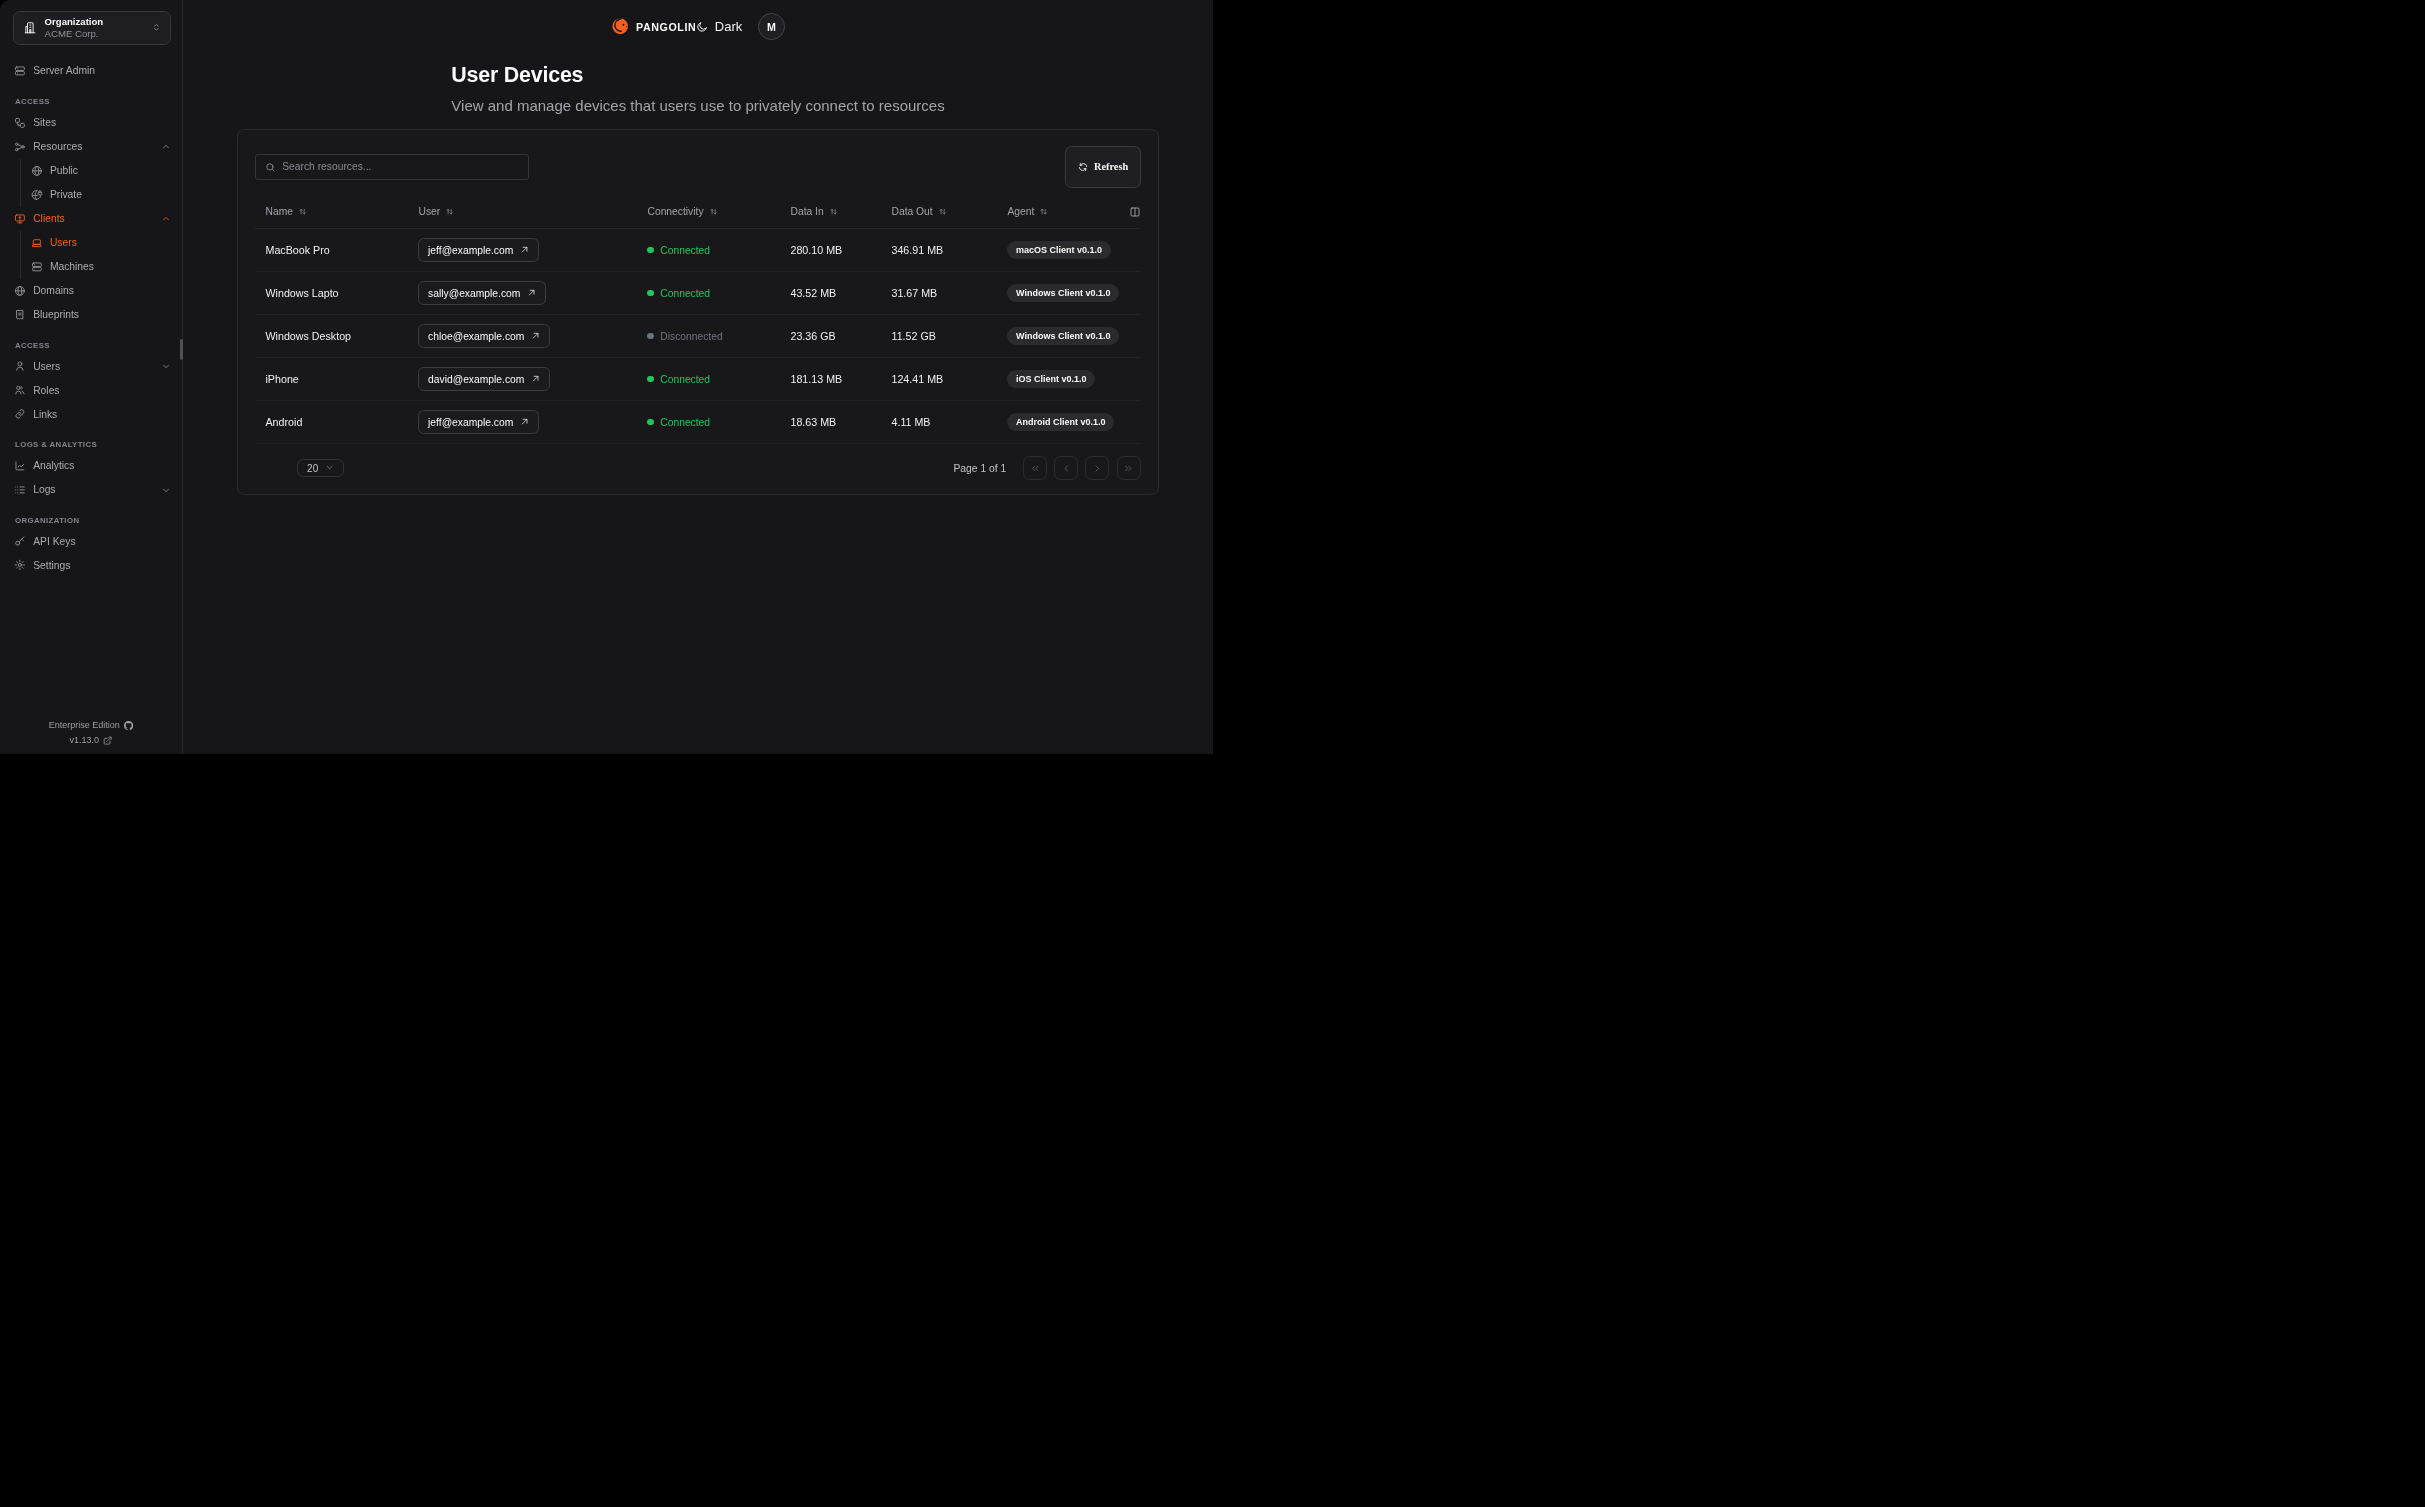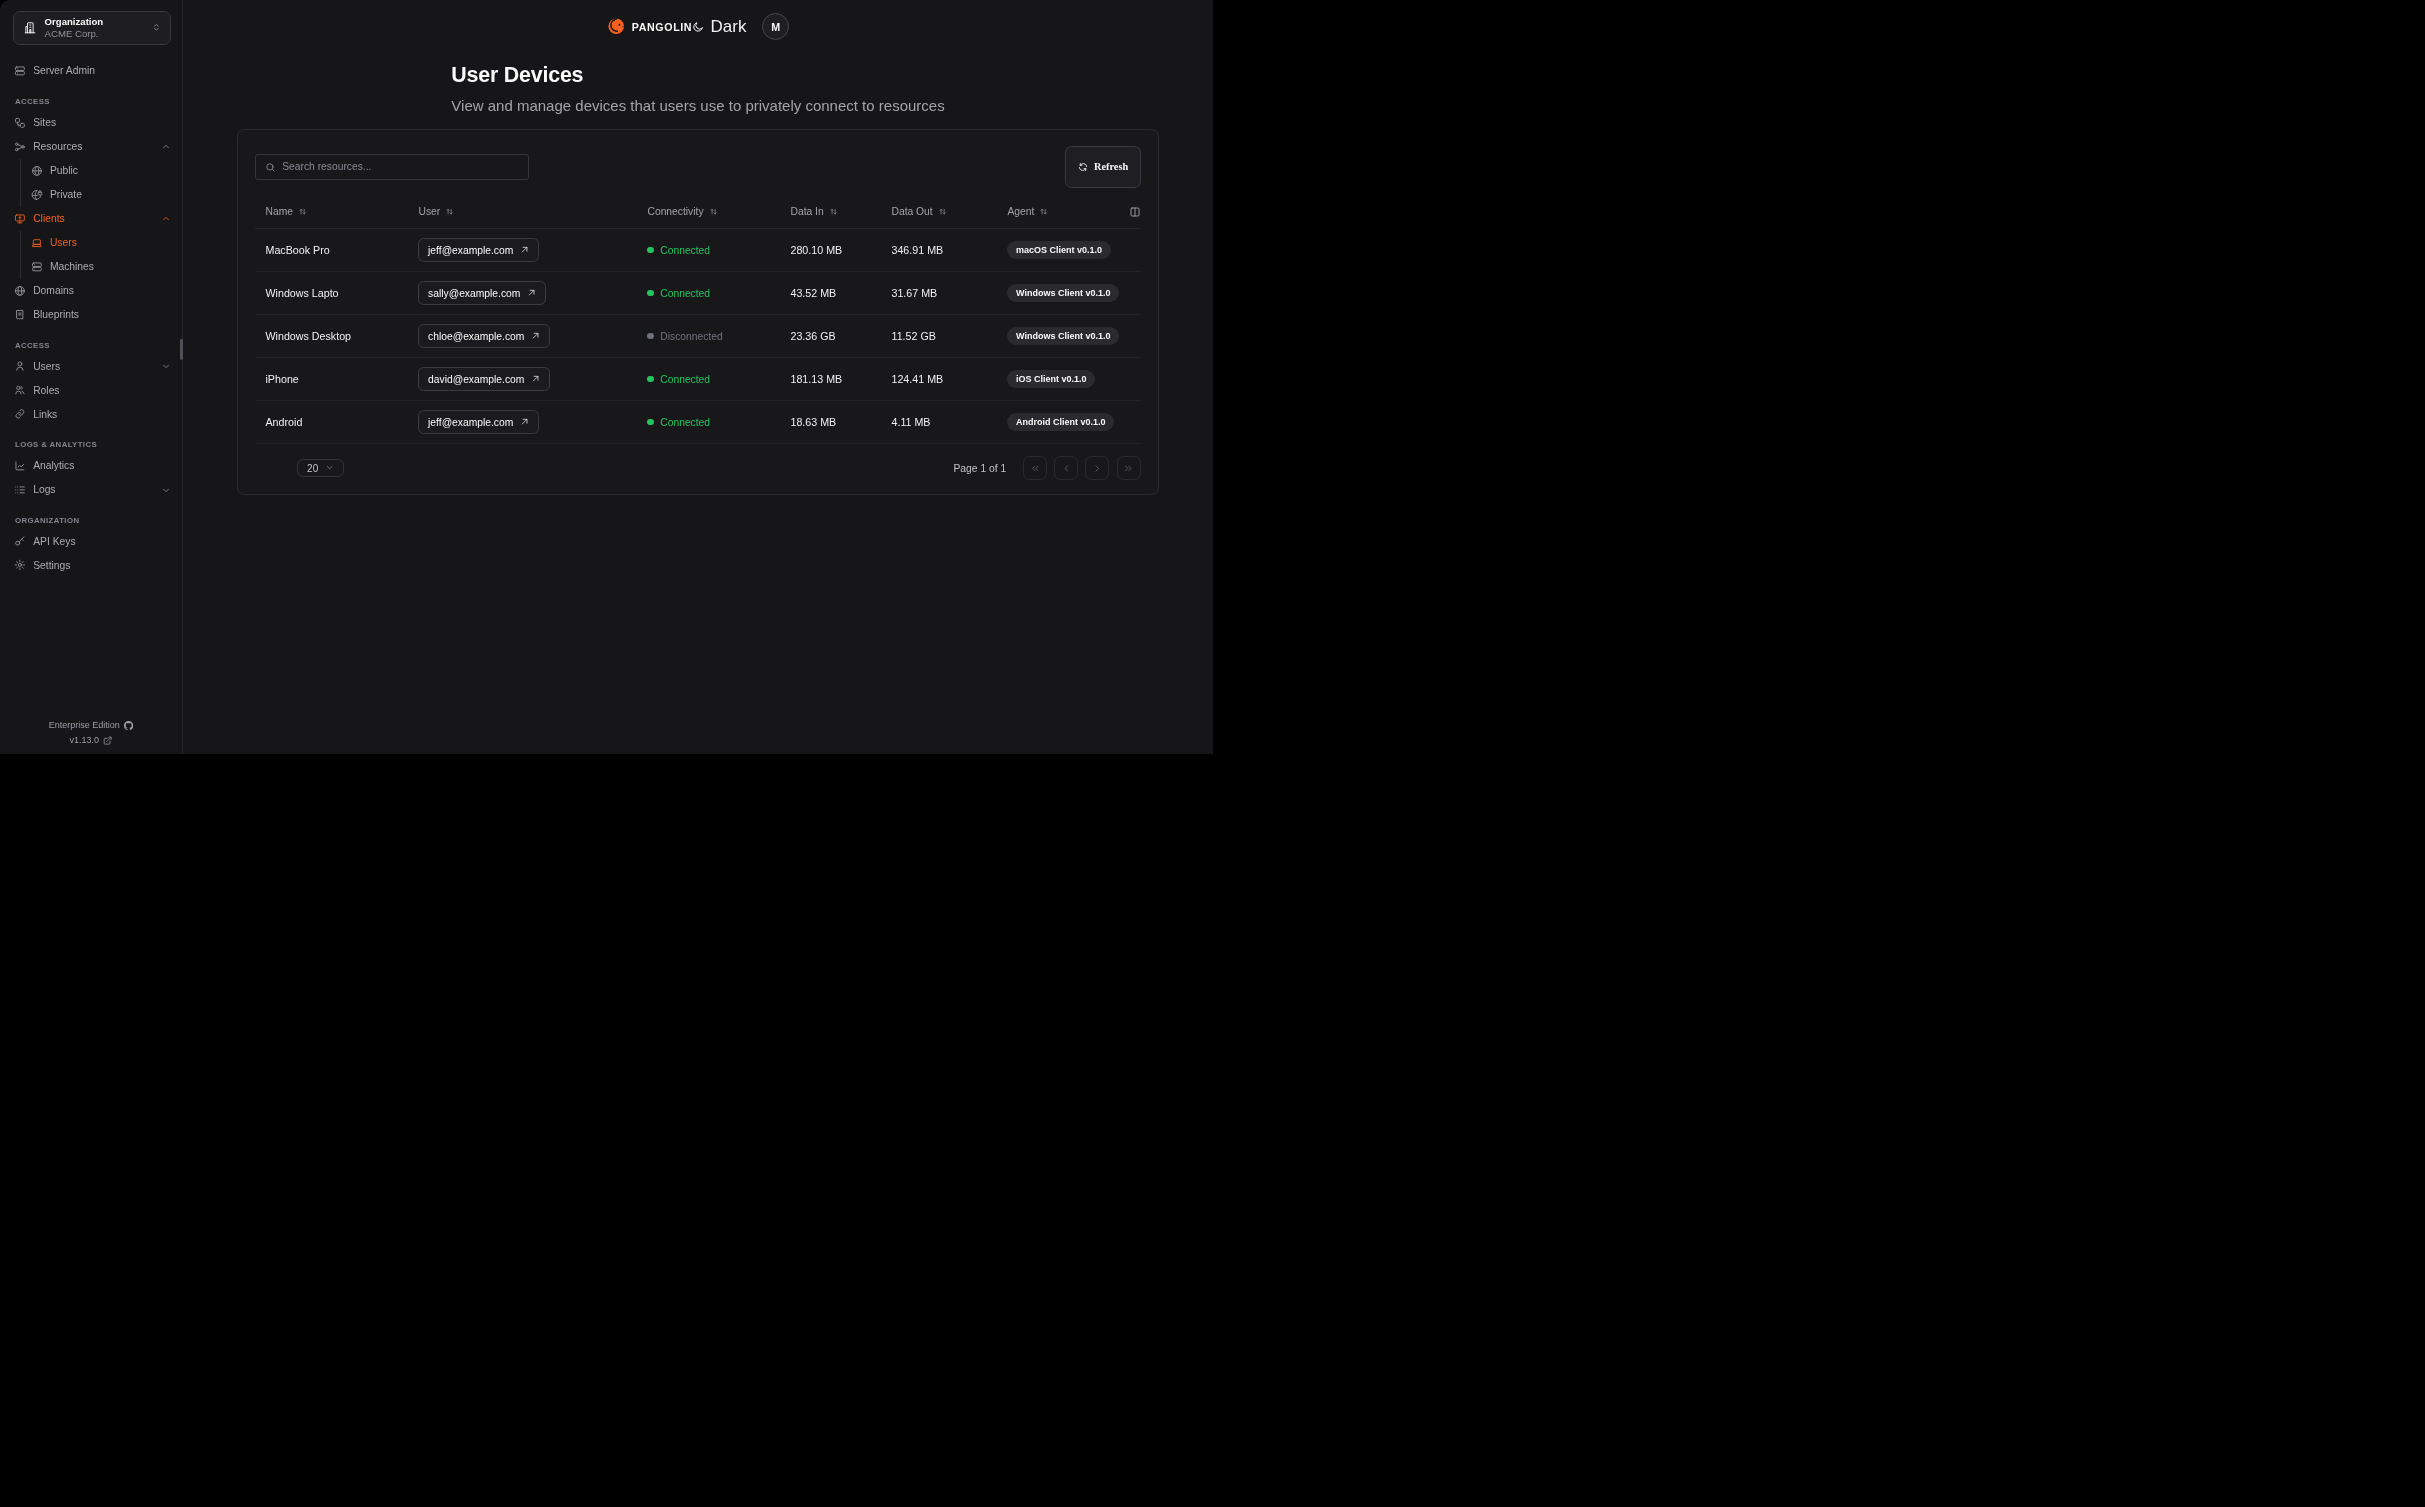--- a/index.html
+++ b/index.html
@@ -56,21 +56,21 @@
     font-size: 9px; color: #9d9da6;
   }
   .sidebar-footer .frow { display: flex; align-items: center; gap: 4.3px; cursor: pointer; }
   .sidebar-footer .fic { font-size: 9.3px; display: flex; color: #9d9da6; }
   
   .main { flex: 1; display: flex; flex-direction: column; min-width: 0; align-items: center; }
   .topbar { height: 53px; display: flex; align-items: center; justify-content: space-between; padding: 0 20px; }
   .brand { display: flex; align-items: center; gap: 6.4px; cursor: pointer; }
   .brand-name { font-size: 10.7px; font-weight: 700; letter-spacing: 0.6px; color: #fafafa; }
   .top-right { display: flex; align-items: center; gap: 15.7px; }
-  .theme-toggle { display: flex; align-items: center; gap: 6.4px; background: none; border: none; color: #f1f1f3; font-size: 17px; cursor: pointer; font-family: inherit; }
+  .theme-toggle { display: flex; align-items: center; gap: 6.4px; background: none; border: none; color: #f1f1f3; font-size: 13px; cursor: pointer; font-family: inherit; }
   .theme-toggle .mico { font-size: 12px; display: flex; }
   .avatar {
     width: 27px; height: 27px; border-radius: 50%;
     background: #1f1f23; border: 0.7px solid #45454c;
     display: flex; align-items: center; justify-content: center;
     font-size: 10.7px; font-weight: 700; color: #fafafa; cursor: pointer; font-family: inherit;
   }
   .page-head { padding: 10px 20px 0; }
   .page-title { font-size: 21.4px; font-weight: 700; letter-spacing: -0.2px; }
   .page-subtitle { margin-top: 8.6px; font-size: 15px; color: #a3a3ac; }

